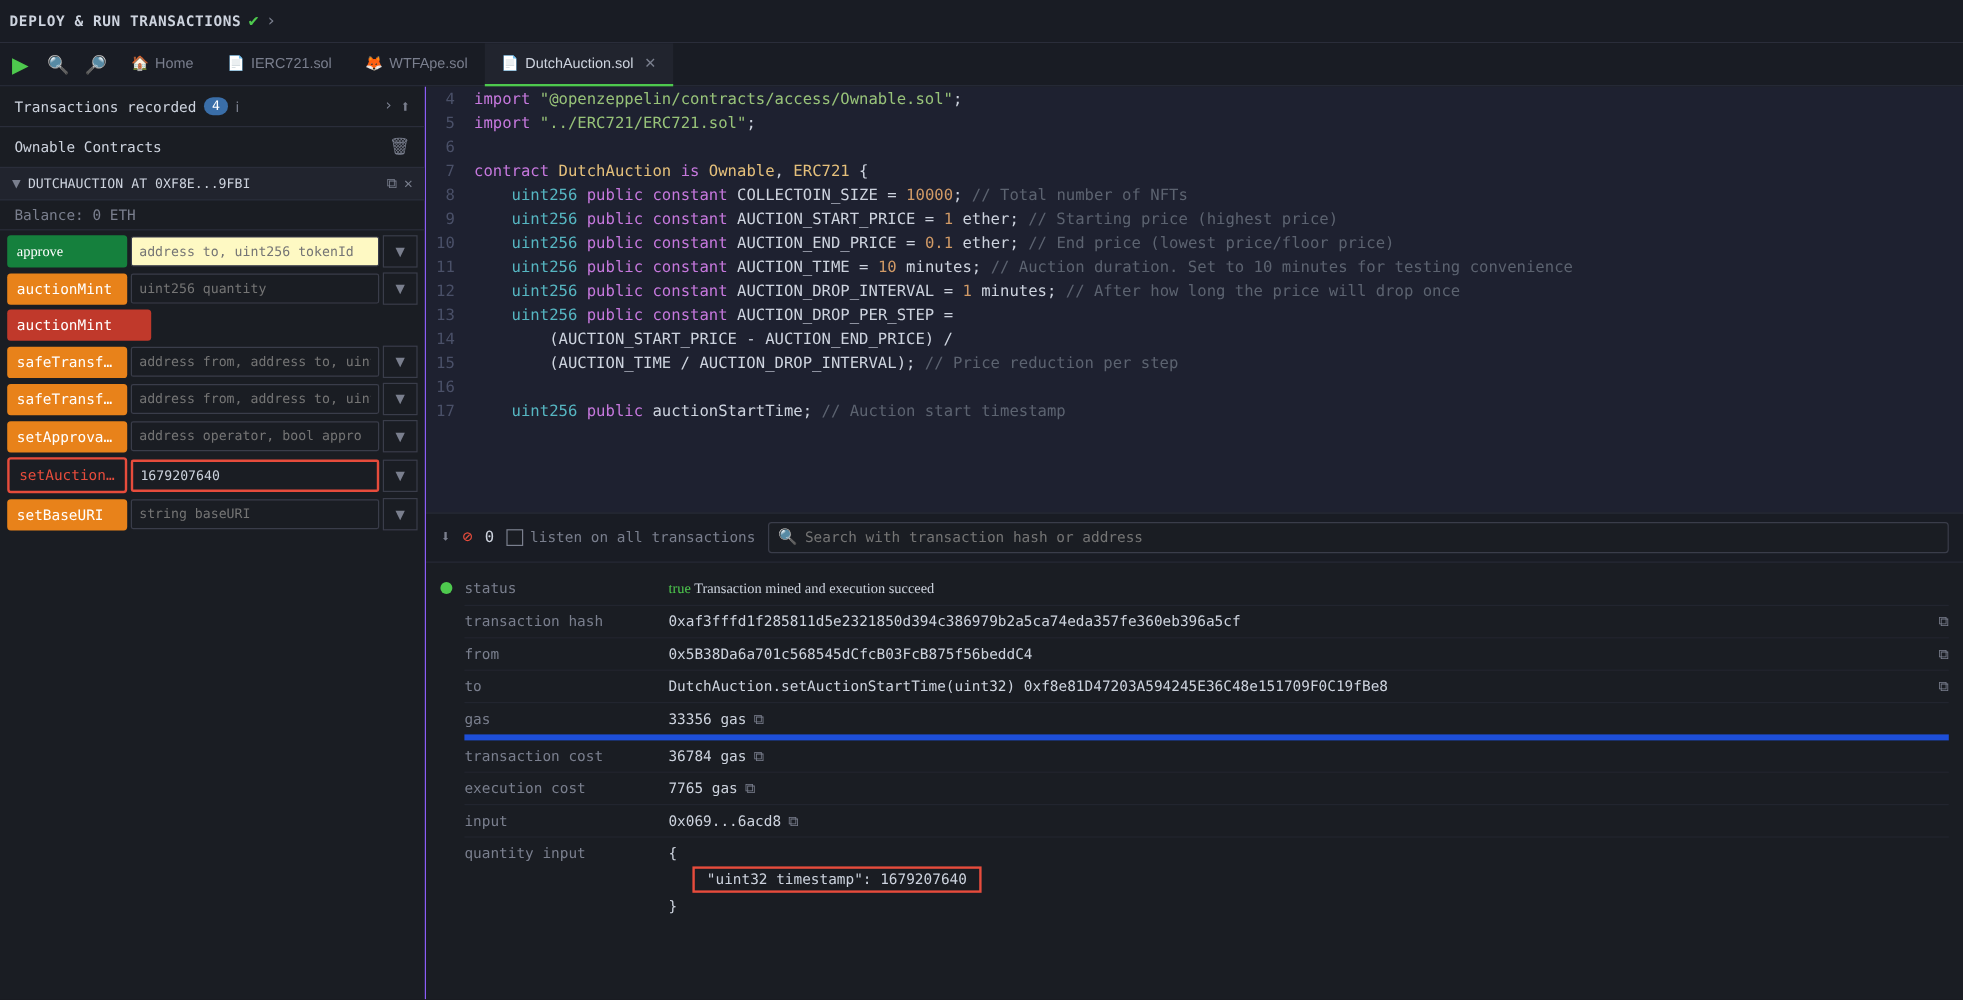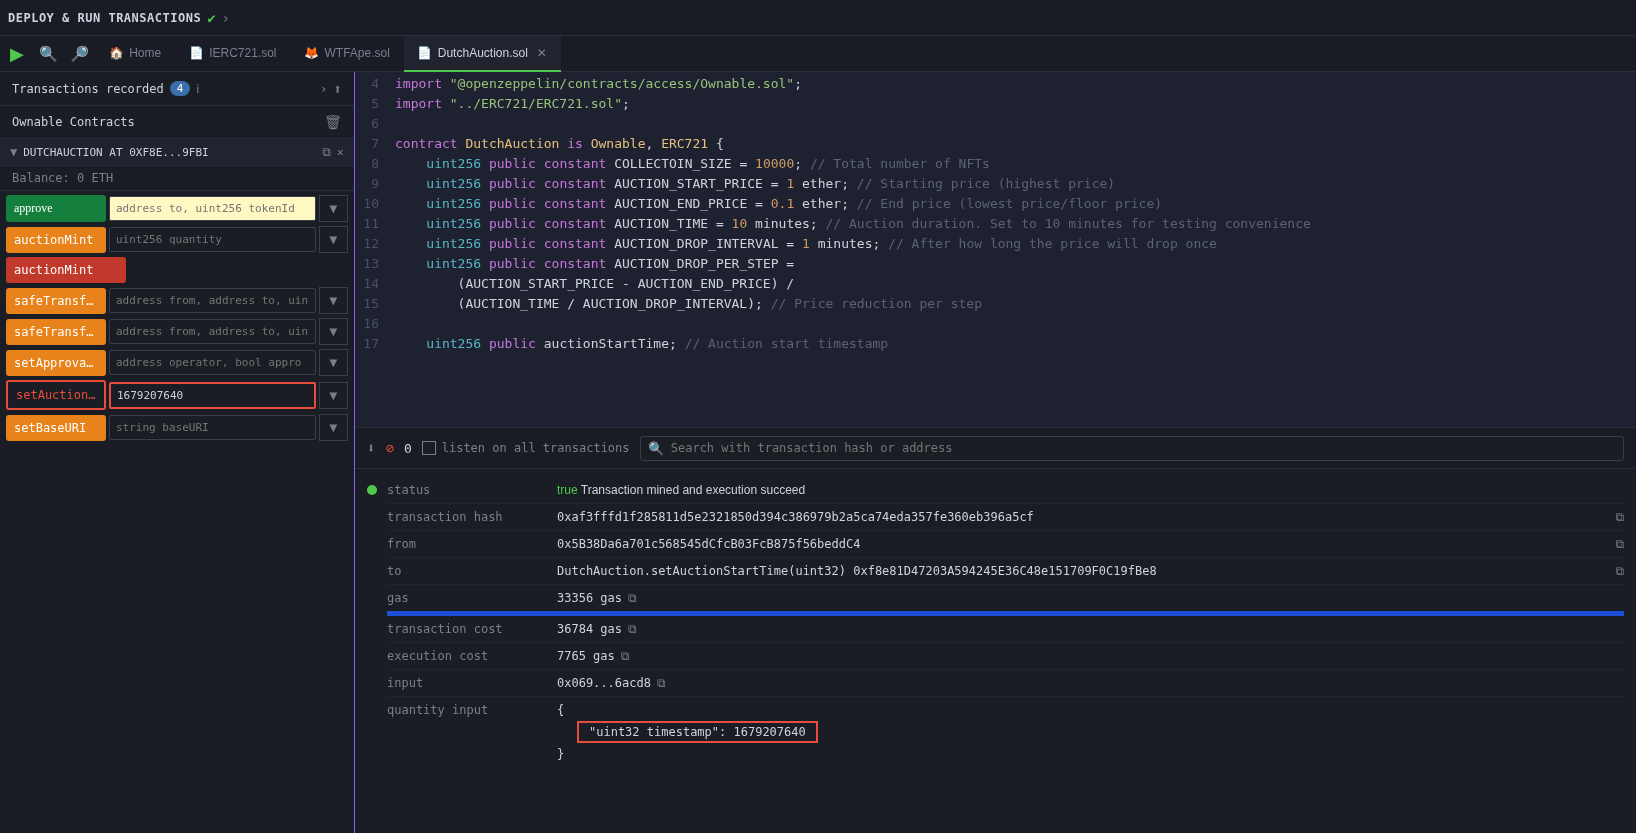--- a/index.html
+++ b/index.html
@@ -195,21 +195,21 @@
     </div>
 
     <div style="flex:1; overflow-y:auto; background:#1a1d23; padding:8px 12px;">
 
       <div style="display:flex; align-items:flex-start; gap:10px;">
         <span style="width:10px; height:10px; background:#4ec94e; border-radius:50%; margin-top:8px; flex-shrink:0; display:block;"></span>
         <div style="flex:1;">
 
           <div style="display:flex; align-items:flex-start; padding:6px 0; border-bottom:1px solid #22252f;">
             <span style="color:#7a7f8e; width:170px; flex-shrink:0; font-size:12px; font-family:monospace;">status</span>
-            <span style="font-size:12px; font-family:Liberation Sans, sans-serif;"><span style="color:#4ec94e;">true</span><span style="color:#cdd3de;"> Transaction mined and execution succeed</span></span>
+            <span style="font-size:12px; font-family:Liberation Serif, serif;"><span style="color:#4ec94e;">true</span><span style="color:#cdd3de;"> Transaction mined and execution succeed</span></span>
           </div>
 
           <div style="display:flex; align-items:flex-start; padding:6px 0; border-bottom:1px solid #22252f;">
             <span style="color:#7a7f8e; width:170px; flex-shrink:0; font-size:12px; font-family:monospace;">transaction hash</span>
             <span style="color:#cdd3de; font-size:12px; font-family:monospace; flex:1; word-break:break-all;">0xaf3fffd1f285811d5e2321850d394c386979b2a5ca74eda357fe360eb396a5cf</span>
             <span style="color:#7a7f8e; cursor:pointer; font-size:12px; margin-left:6px; flex-shrink:0;">⧉</span>
           </div>
 
           <div style="display:flex; align-items:flex-start; padding:6px 0; border-bottom:1px solid #22252f;">
             <span style="color:#7a7f8e; width:170px; flex-shrink:0; font-size:12px; font-family:monospace;">from</span>

